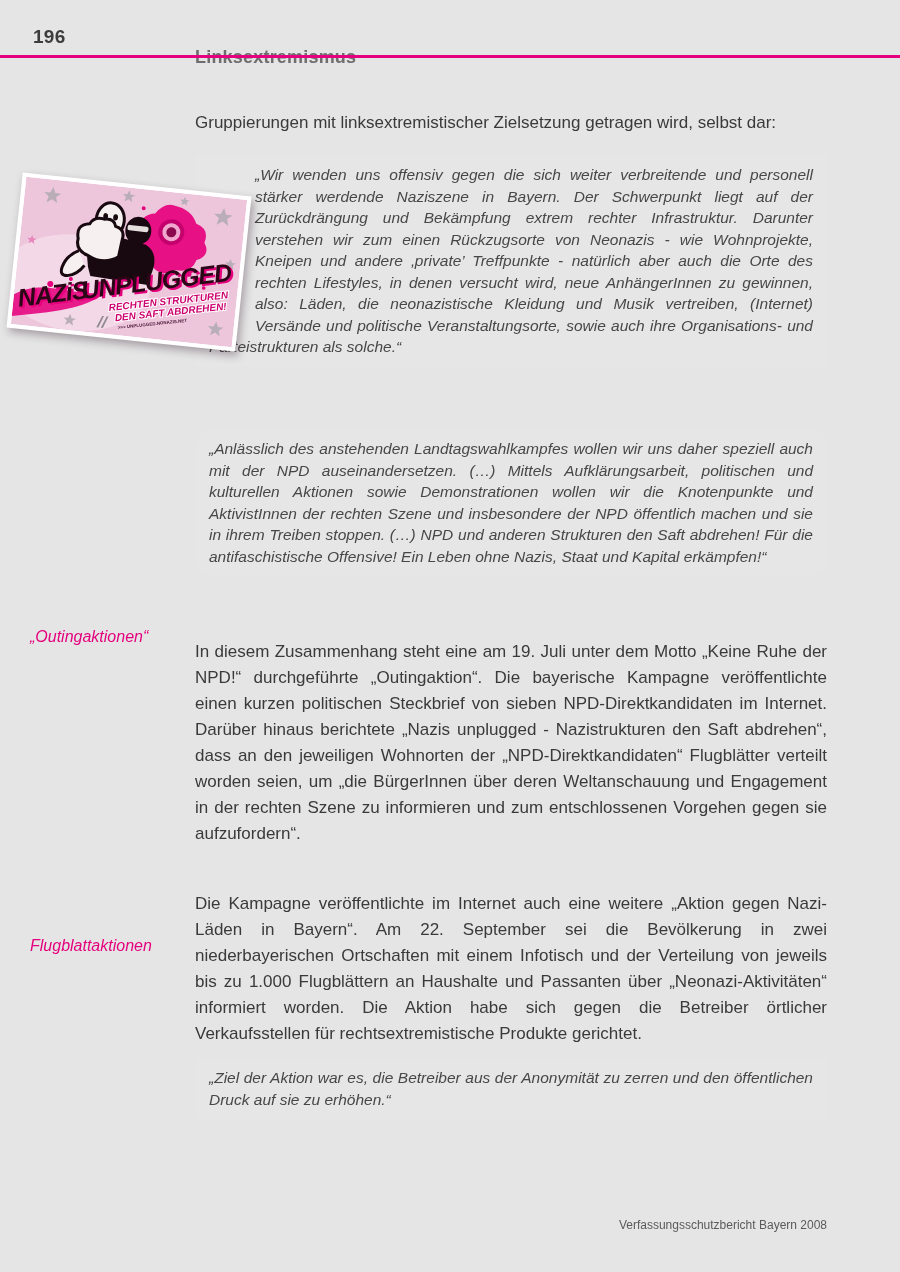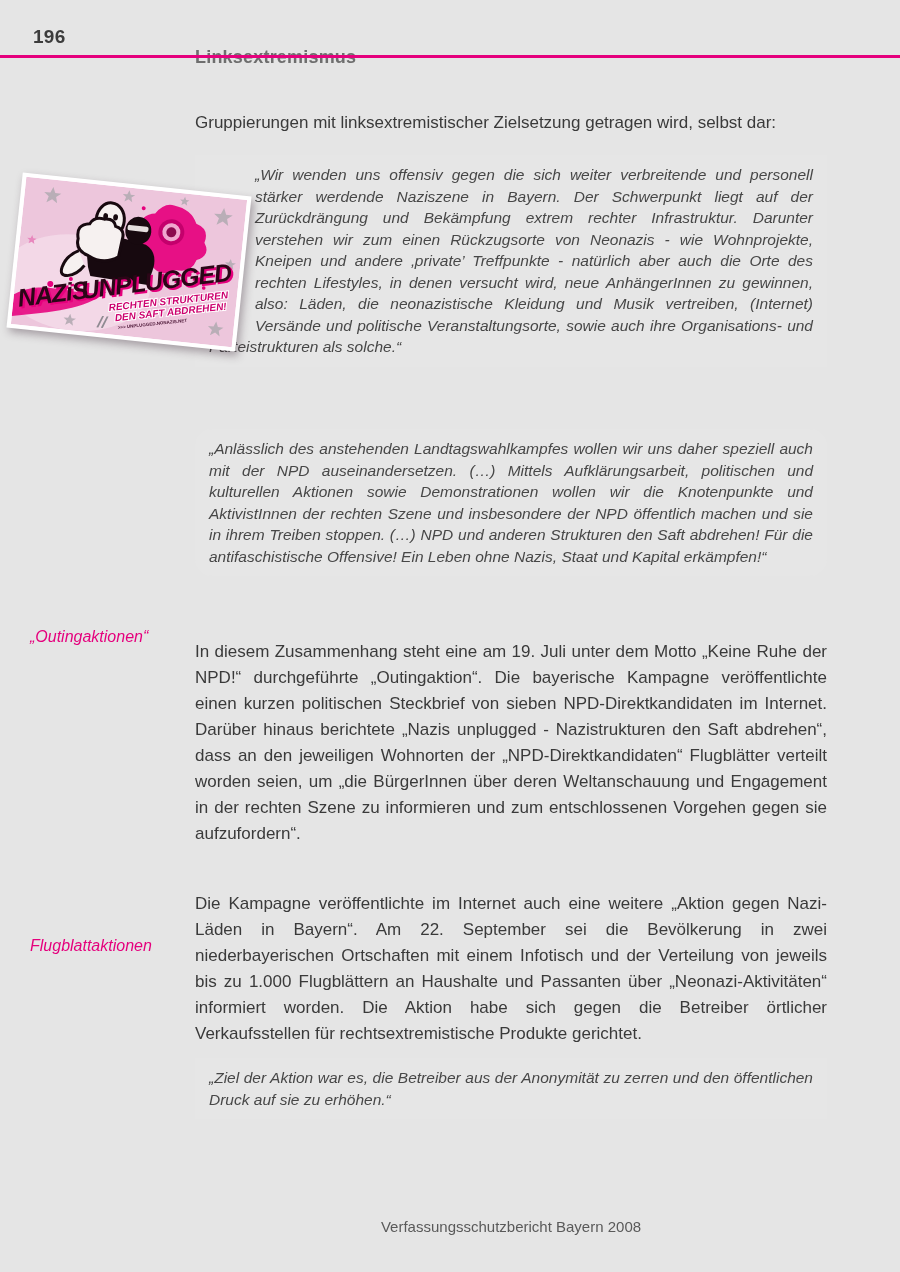--- a/index.html
+++ b/index.html
@@ -10,21 +10,21 @@
   
   .pagenum{position:absolute;left:33px;top:26px;font-size:19px;font-weight:bold;color:#3c3c3c;letter-spacing:.3px;}
   .sectitle{position:absolute;left:195px;top:27px;font-size:18px;font-weight:bold;color:#6e6e6e;letter-spacing:.2px;margin-top:20px;}
   .rule-top{position:absolute;left:0;top:55px;width:900px;height:3px;background:#e5007d;}
   
   .bpar{position:absolute;left:195px;width:632px;font-size:17px;line-height:26px;color:#3a3a3a;text-align:justify;}
   .quote{position:absolute;left:195px;width:604px;padding:9px 14px;background:#e6e6e6;
          font-size:15.5px;line-height:21.5px;font-style:italic;color:#474747;text-align:justify;}
   .float-spacer{float:left;width:46px;height:151px;}
   .mlabel{position:absolute;left:30px;font-size:16px;font-style:italic;color:#e5007d;white-space:nowrap;}
-  .footer{position:absolute;left:195px;top:1218px;width:632px;text-align:center;font-size:15px;color:#5a5a5a;}
+  .footer{position:absolute;left:195px;top:1218px;width:632px;text-align:right;font-size:12px;color:#5a5a5a;}
   
   .flyer{
     position:absolute;left:14px;top:184px;width:222px;height:148px;
     transform:rotate(6deg);background:#fff;padding:4px;
     box-shadow:3px 4px 9px rgba(60,40,55,.38);z-index:5;
   }
   .flyer svg{display:block;}
   .t-shadow{fill:#e6007d;}
   .t-main{fill:#2b0617;}
 </style>

